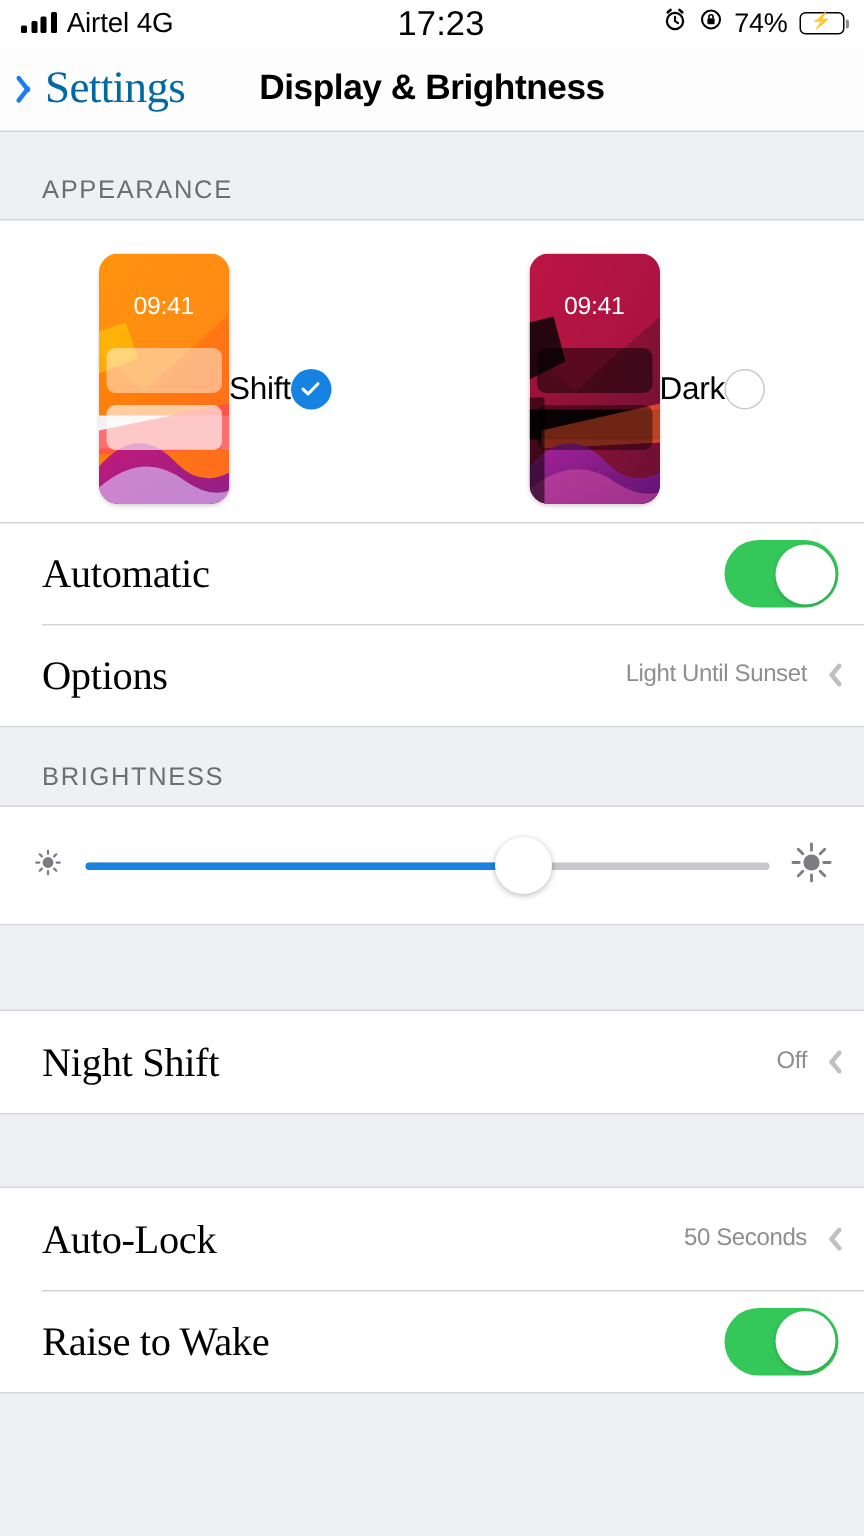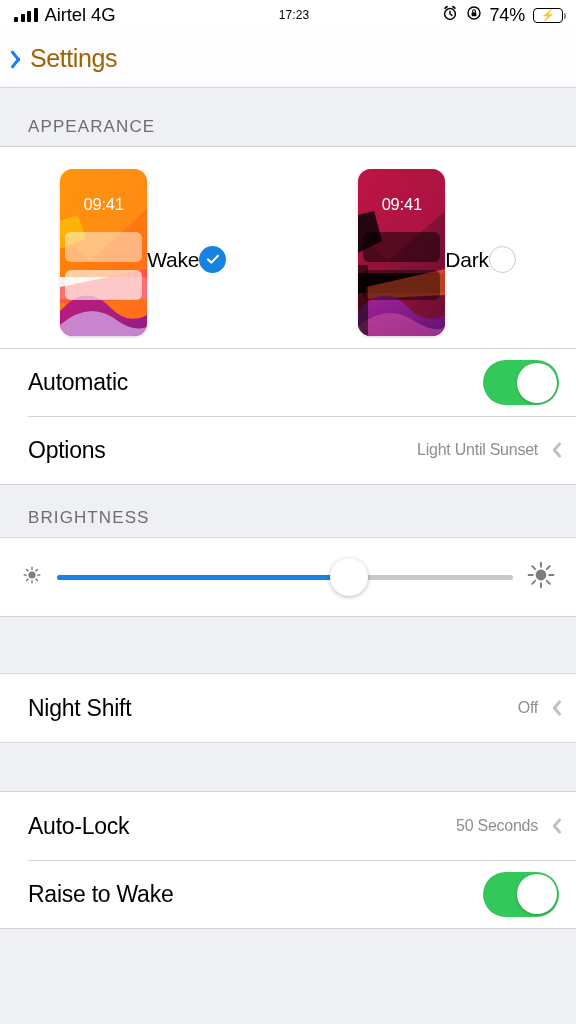--- a/index.html
+++ b/index.html
@@ -21,21 +21,21 @@
   .sb-left, .sb-right { display:flex; align-items:center; }
   .sb-left { gap:7px; }
   .sb-right { gap:8px;text-align:right; }
   .signal { display:flex; align-items:flex-end; gap:2.5px; height:14px; }
   .signal i { width:4px; background:#000; border-radius:1px; display:block; }
   .signal i:nth-child(1){ height:5px; }
   .signal i:nth-child(2){ height:8px; }
   .signal i:nth-child(3){ height:11px; }
   .signal i:nth-child(4){ height:14px; }
   .carrier { font-size:18.5px; color:#000; letter-spacing:-0.1px; }
-  .sb-time { font-size:12px; color:#000; letter-spacing:0.1px;
+  .sb-time { font-size:23px; color:#000; letter-spacing:0.1px;
              position:absolute; left:12px; right:0; text-align:center; pointer-events:none; }
   .batt-pct { font-size:18px; color:#000; letter-spacing:-0.2px; }
   .battery { width:30px; height:15px; border:1.6px solid #000; border-radius:4px;
              position:relative; padding:1.4px; }
   .battery:after { content:""; position:absolute; right:-4px; top:4px; width:2.4px;
                    height:6px; background:#000; border-radius:0 1.5px 1.5px 0; opacity:.45; }
   .battery .fill { height:100%; width:100%; background:#34c759; border-radius:1.8px; }
   .bolt { position:absolute; left:50%; top:50%; transform:translate(-50%,-50%);
           font-size:11px; color:#fff; line-height:1; }
 
@@ -43,21 +43,21 @@
   .nav-bar { height:58px; background:#fdfdfd; display:flex; align-items:center;
              position:relative; border-bottom:1px solid #d4d4d8; }
   .back-btn { display:flex; align-items:center; gap:3px; padding-left:14px; cursor:pointer; }
   .chev-back { width:13px; height:22px; position:relative; }
   .chev-back:before, .chev-back:after {
     content:""; position:absolute; left:4px; width:3.4px; height:13px;
     background:#1a7bf2; border-radius:2px;
   }
   .chev-back:before { top:0px; transform:rotate(-38deg); transform-origin:bottom center; }
   .chev-back:after  { top:10px; transform:rotate(38deg); transform-origin:top center; }
-  .back-label { font-size:25px; color:#a16207; letter-spacing:-0.4px; }
+  .back-label { font-size:30px; color:#0369a1; letter-spacing:-0.4px;font-family:Liberation Serif, serif; }
   .nav-title { position:absolute; left:0; right:0; text-align:center;
                font-size:23.5px; font-weight:bold; color:#000; letter-spacing:-0.3px;
                pointer-events:none; }
 
   
   .group-gap { background:#eff0f4; }
   .group-header { background:#eff0f4; display:flex; align-items:flex-end;
                   padding:0 0 9px 28px; }
   .group-header span { font-size:17px; color:#6d6d72; letter-spacing:1.1px; }
   .card { background:#fff; border-top:1px solid #d4d4d8; border-bottom:1px solid #d4d4d8; }
@@ -79,21 +79,21 @@
            display:flex; align-items:center; justify-content:center; }
   .radio.off { border:1.6px solid #c9c9cd; background:#fff; }
   .radio.on  { background:#1683e2; }
   .radio.on svg { width:16px; height:16px; display:block; }
 
   
   .row { height:68px; display:flex; align-items:center; justify-content:space-between;
          padding:0 17px 0 28px; background:#fff; position:relative; cursor:pointer; }
   .row + .row:before { content:""; position:absolute; left:28px; right:0; top:0;
                        height:1px; background:#d4d4d8; }
-  .row-label { font-size:23px; color:#000; letter-spacing:-0.25px; }
+  .row-label { font-size:27px; color:#000; letter-spacing:-0.25px;font-family:Liberation Serif, serif; }
   .row-right { display:flex; align-items:center; gap:11px; }
   .row-value { font-size:16px; color:#8e8e93; letter-spacing:-0.25px; }
   .chev { width:10px; height:19px; position:relative; flex:none; }
   .chev:before, .chev:after { content:""; position:absolute; left:3px; width:2.6px;
                               height:11px; background:#c0c0c4; border-radius:2px; }
   .chev:before { top:-0.5px; transform:rotate(40deg); transform-origin:bottom center; }
   .chev:after  { top:8.5px; transform:rotate(-40deg); transform-origin:top center; }
 
   
   .toggle { width:76px; height:45px; border-radius:23px; background:#34c759;
@@ -148,20 +148,21 @@
         <span class="bolt">⚡</span>
       </span>
     </div>
   </div>
 
   <div class="nav-bar">
     <div class="back-btn">
       <span class="chev-back"></span>
       <span class="back-label">Settings</span>
     </div>
+    <div class="nav-title">Display &amp; Brightness</div>
   </div>
 
   <div class="group-header" style="height:58px">
     <span>APPEARANCE</span>
   </div>
 
   <div class="card">
     <div class="appearance">
       <div class="previews">
 
@@ -187,21 +188,21 @@
               <path d="M0 52 L18 46 L26 70 L0 80 Z" fill="#ffd400" opacity=".5"></path>
               <rect y="108" width="87" height="22" fill="#f2f2f4"></rect>
               <path d="M0 118 L87 100 L87 130 L0 134 Z" fill="#ff4d4d" opacity=".8"></path>
               <path d="M0 142 Q26 112 52 140 Q68 156 87 146 L87 167 L0 167 Z" fill="url(#lg3)"></path>
               <path d="M0 156 Q30 130 58 152 Q74 163 87 158 L87 167 L0 167 Z" fill="#d4a8e8" opacity=".75"></path>
             </svg>
             <div class="notif n1" style="background:rgba(255,255,255,.46)"></div>
             <div class="notif n2" style="background:rgba(255,255,255,.62)"></div>
             <div class="pv-time">09:41</div>
           </div>
-          <div class="opt-label">Wake</div>
+          <div class="opt-label">Shift</div>
           <div class="radio on">
             <svg viewBox="0 0 16 16">
                 <path d="M3 8.4 L6.4 11.6 L13 4.8" fill="none" stroke="#fff" stroke-width="2" stroke-linecap="round" stroke-linejoin="round"></path>
               </svg>
           </div>
         </div>
 
         <div class="opt">
           <div class="phone">
             <svg class="wall" viewBox="0 0 87 167" preserveAspectRatio="none">

